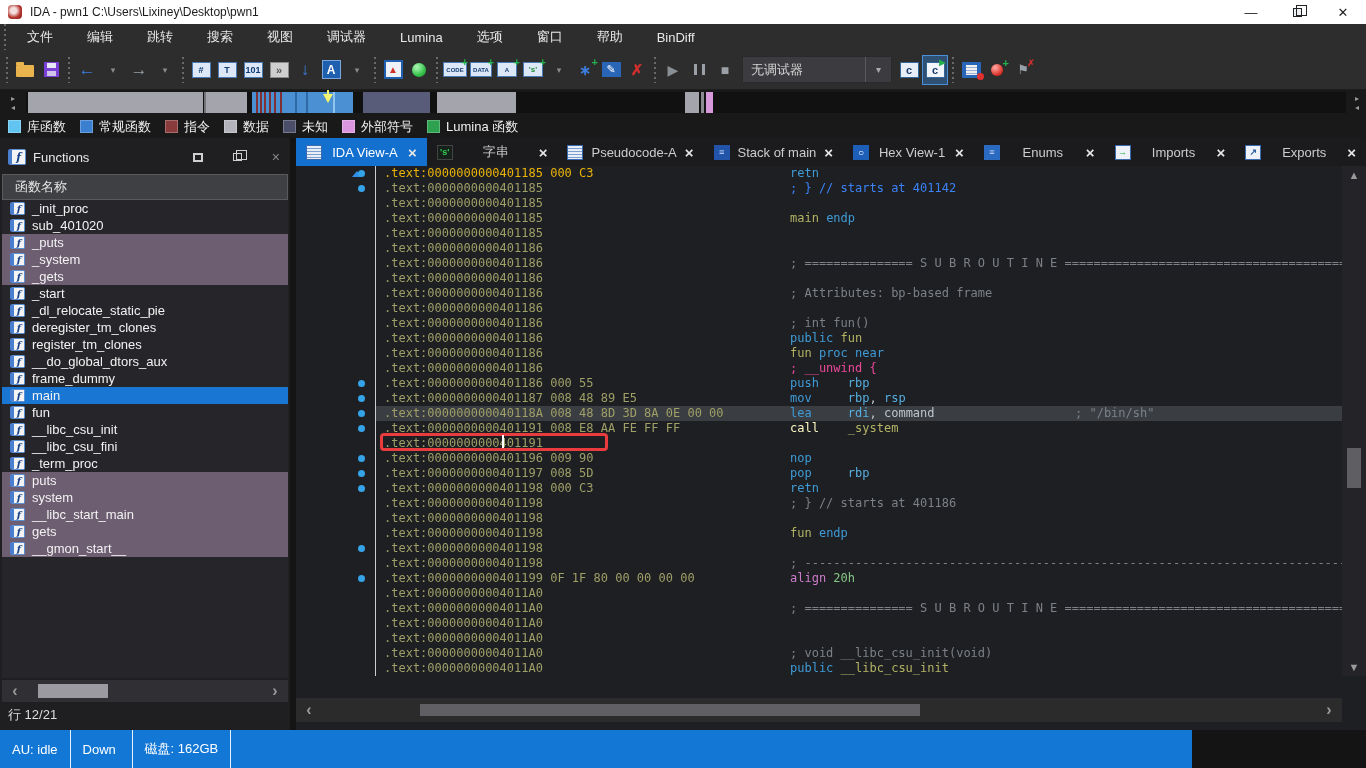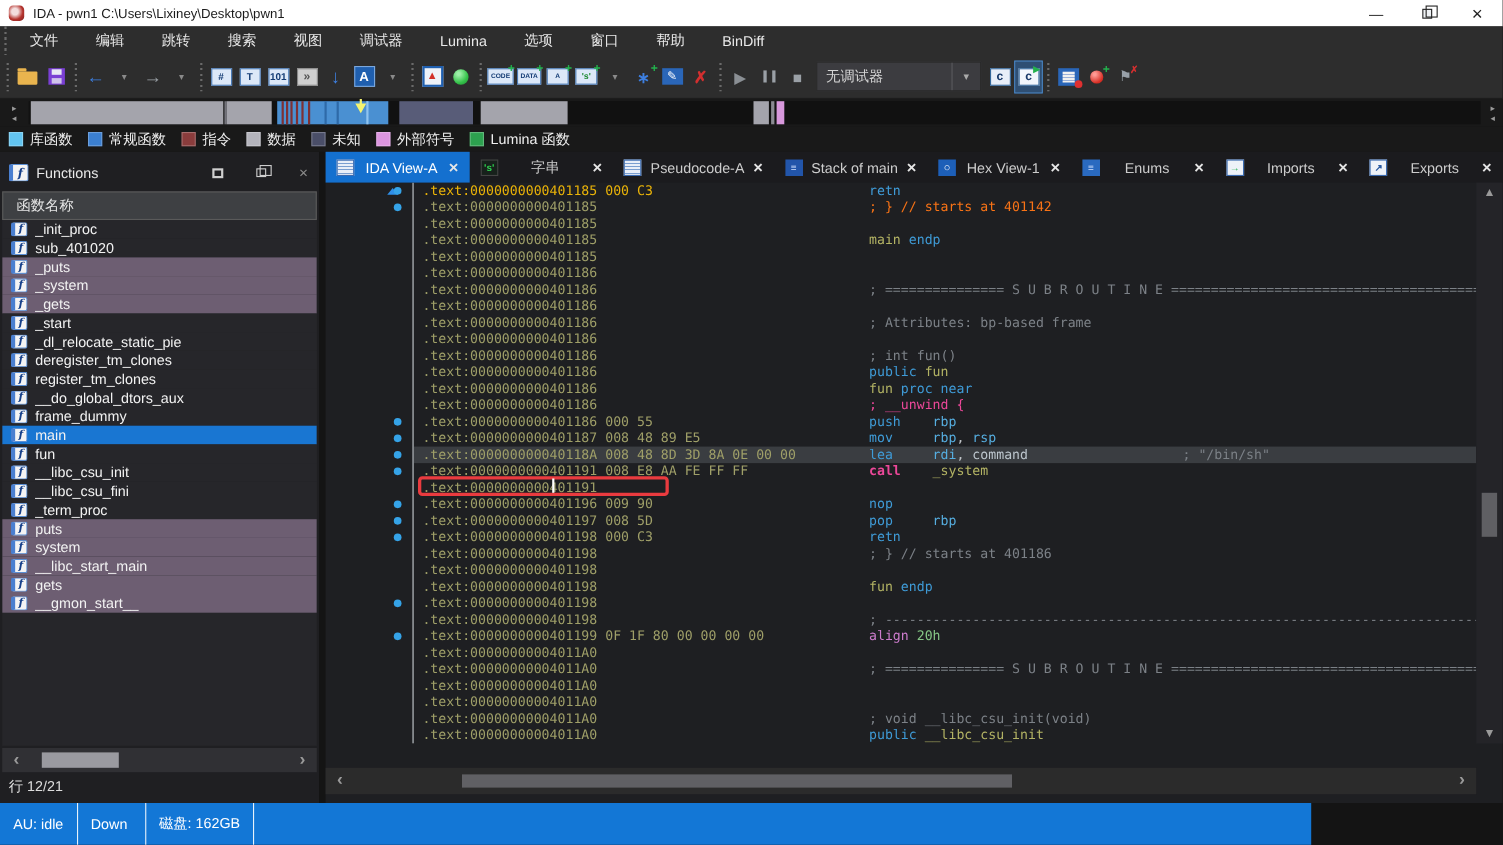--- a/index.html
+++ b/index.html
@@ -526,37 +526,37 @@
         <span class="tab-ico ti-exp">↗</span>
         <span class="tab-label">Exports</span>
         <span class="tab-close">×</span>
       </div>
     </div>
   <div id="tab-pointer"></div>
   <div id="dcontent">
     <div id="gutter-line"></div>
     <div id="drows">
         <div class="drow" style="top: 0px;"><span class="ddot"></span><span class="da" style="color: #eab308;">.text:0000000000401185 000 C3</span><span class="dc"><span style="color: rgb(63, 155, 215);">retn</span></span></div>
-        <div class="drow" style="top: 15px;"><span class="ddot"></span><span class="da" style="color: rgb(159, 159, 104);">.text:0000000000401185</span><span class="dc"><span style="color: #f97316;">; } // starts at 401142</span></span></div>
+        <div class="drow" style="top: 15px;"><span class="ddot"></span><span class="da" style="color: rgb(159, 159, 104);">.text:0000000000401185</span><span class="dc"><span style="color: #3b82f6;">; } // starts at 401142</span></span></div>
         <div class="drow" style="top: 30px;"><span class="da" style="color: rgb(159, 159, 104);">.text:0000000000401185</span></div>
         <div class="drow" style="top: 45px;"><span class="da" style="color: rgb(159, 159, 104);">.text:0000000000401185</span><span class="dc"><span style="color: rgb(179, 179, 100);">main</span><span style="color: rgb(191, 195, 199);"> </span><span style="color: rgb(63, 155, 215);">endp</span></span></div>
         <div class="drow" style="top: 60px;"><span class="da" style="color: rgb(159, 159, 104);">.text:0000000000401185</span></div>
         <div class="drow" style="top: 75px;"><span class="da" style="color: rgb(159, 159, 104);">.text:0000000000401186</span></div>
         <div class="drow" style="top: 90px;"><span class="da" style="color: rgb(159, 159, 104);">.text:0000000000401186</span><span class="dc"><span style="color: rgb(124, 129, 135);">; =============== S U B R O U T I N E ===========================================</span></span></div>
         <div class="drow" style="top: 105px;"><span class="da" style="color: rgb(159, 159, 104);">.text:0000000000401186</span></div>
         <div class="drow" style="top: 120px;"><span class="da" style="color: rgb(159, 159, 104);">.text:0000000000401186</span><span class="dc"><span style="color: rgb(124, 129, 135);">; Attributes: bp-based frame</span></span></div>
         <div class="drow" style="top: 135px;"><span class="da" style="color: rgb(159, 159, 104);">.text:0000000000401186</span></div>
         <div class="drow" style="top: 150px;"><span class="da" style="color: rgb(159, 159, 104);">.text:0000000000401186</span><span class="dc"><span style="color: rgb(124, 129, 135);">; int fun()</span></span></div>
         <div class="drow" style="top: 165px;"><span class="da" style="color: rgb(159, 159, 104);">.text:0000000000401186</span><span class="dc"><span style="color: rgb(63, 155, 215);">public </span><span style="color: rgb(179, 179, 100);">fun</span></span></div>
         <div class="drow" style="top: 180px;"><span class="da" style="color: rgb(159, 159, 104);">.text:0000000000401186</span><span class="dc"><span style="color: rgb(179, 179, 100);">fun</span><span style="color: rgb(191, 195, 199);"> </span><span style="color: rgb(63, 155, 215);">proc near</span></span></div>
         <div class="drow" style="top: 195px;"><span class="da" style="color: rgb(159, 159, 104);">.text:0000000000401186</span><span class="dc"><span style="color: #ec4899;">; __unwind {</span></span></div>
         <div class="drow" style="top: 210px;"><span class="ddot"></span><span class="da" style="color: rgb(159, 159, 104);">.text:0000000000401186 000 55</span><span class="dc"><span style="color: rgb(63, 155, 215);">push</span><span style="color: rgb(191, 195, 199);">    </span><span style="color: rgb(86, 174, 224);">rbp</span></span></div>
         <div class="drow" style="top: 225px;"><span class="ddot"></span><span class="da" style="color: rgb(159, 159, 104);">.text:0000000000401187 008 48 89 E5</span><span class="dc"><span style="color: rgb(63, 155, 215);">mov</span><span style="color: rgb(191, 195, 199);">     </span><span style="color: rgb(86, 174, 224);">rbp</span><span style="color: rgb(191, 195, 199);">, </span><span style="color: rgb(86, 174, 224);">rsp</span></span></div>
         <div class="drow cur" style="top: 240px;"><span class="ddot"></span><span class="da" style="color: rgb(159, 159, 104);">.text:000000000040118A 008 48 8D 3D 8A 0E 00 00</span><span class="dc"><span style="color: rgb(63, 155, 215);">lea</span><span style="color: rgb(191, 195, 199);">     </span><span style="color: rgb(86, 174, 224);">rdi</span><span style="color: rgb(191, 195, 199);">, </span><span style="color: rgb(188, 197, 204);">command</span></span><span class="df" style="color: rgb(124, 129, 135);">; "/bin/sh"</span></div>
-        <div class="drow" style="top: 255px;"><span class="ddot"></span><span class="da" style="color: rgb(159, 159, 104);">.text:0000000000401191 008 E8 AA FE FF FF</span><span class="dc"><span style="color: #ec4899; font-weight: bold;">call</span><span style="color: rgb(191, 195, 199);">    </span><span style="color: rgb(179, 179, 100);">_system</span></span></div>
+        <div class="drow" style="top: 255px;"><span class="ddot"></span><span class="da" style="color: rgb(159, 159, 104);">.text:0000000000401191 008 E8 AA FE FF FF</span><span class="dc"><span style="color: #fef9c3;">call</span><span style="color: rgb(191, 195, 199);">    </span><span style="color: rgb(179, 179, 100);">_system</span></span></div>
         <div class="drow" style="top: 270px;"><span class="da" style="color: rgb(159, 159, 104);">.text:0000000000401191</span></div>
         <div class="drow" style="top: 285px;"><span class="ddot"></span><span class="da" style="color: rgb(159, 159, 104);">.text:0000000000401196 009 90</span><span class="dc"><span style="color: rgb(63, 155, 215);">nop</span></span></div>
         <div class="drow" style="top: 300px;"><span class="ddot"></span><span class="da" style="color: rgb(159, 159, 104);">.text:0000000000401197 008 5D</span><span class="dc"><span style="color: rgb(63, 155, 215);">pop</span><span style="color: rgb(191, 195, 199);">     </span><span style="color: rgb(86, 174, 224);">rbp</span></span></div>
         <div class="drow" style="top: 315px;"><span class="ddot"></span><span class="da" style="color: rgb(159, 159, 104);">.text:0000000000401198 000 C3</span><span class="dc"><span style="color: rgb(63, 155, 215);">retn</span></span></div>
         <div class="drow" style="top: 330px;"><span class="da" style="color: rgb(159, 159, 104);">.text:0000000000401198</span><span class="dc"><span style="color: rgb(124, 129, 135);">; } // starts at 401186</span></span></div>
         <div class="drow" style="top: 345px;"><span class="da" style="color: rgb(159, 159, 104);">.text:0000000000401198</span></div>
         <div class="drow" style="top: 360px;"><span class="da" style="color: rgb(159, 159, 104);">.text:0000000000401198</span><span class="dc"><span style="color: rgb(179, 179, 100);">fun</span><span style="color: rgb(191, 195, 199);"> </span><span style="color: rgb(63, 155, 215);">endp</span></span></div>
         <div class="drow" style="top: 375px;"><span class="ddot"></span><span class="da" style="color: rgb(159, 159, 104);">.text:0000000000401198</span></div>
         <div class="drow" style="top: 390px;"><span class="da" style="color: rgb(159, 159, 104);">.text:0000000000401198</span><span class="dc"><span style="color: rgb(124, 129, 135);">; ---------------------------------------------------------------------------</span></span></div>
         <div class="drow" style="top: 405px;"><span class="ddot"></span><span class="da" style="color: rgb(159, 159, 104);">.text:0000000000401199 0F 1F 80 00 00 00 00</span><span class="dc"><span style="color: rgb(205, 124, 205);">align</span><span style="color: rgb(191, 195, 199);"> </span><span style="color: rgb(134, 199, 134);">20h</span></span></div>

